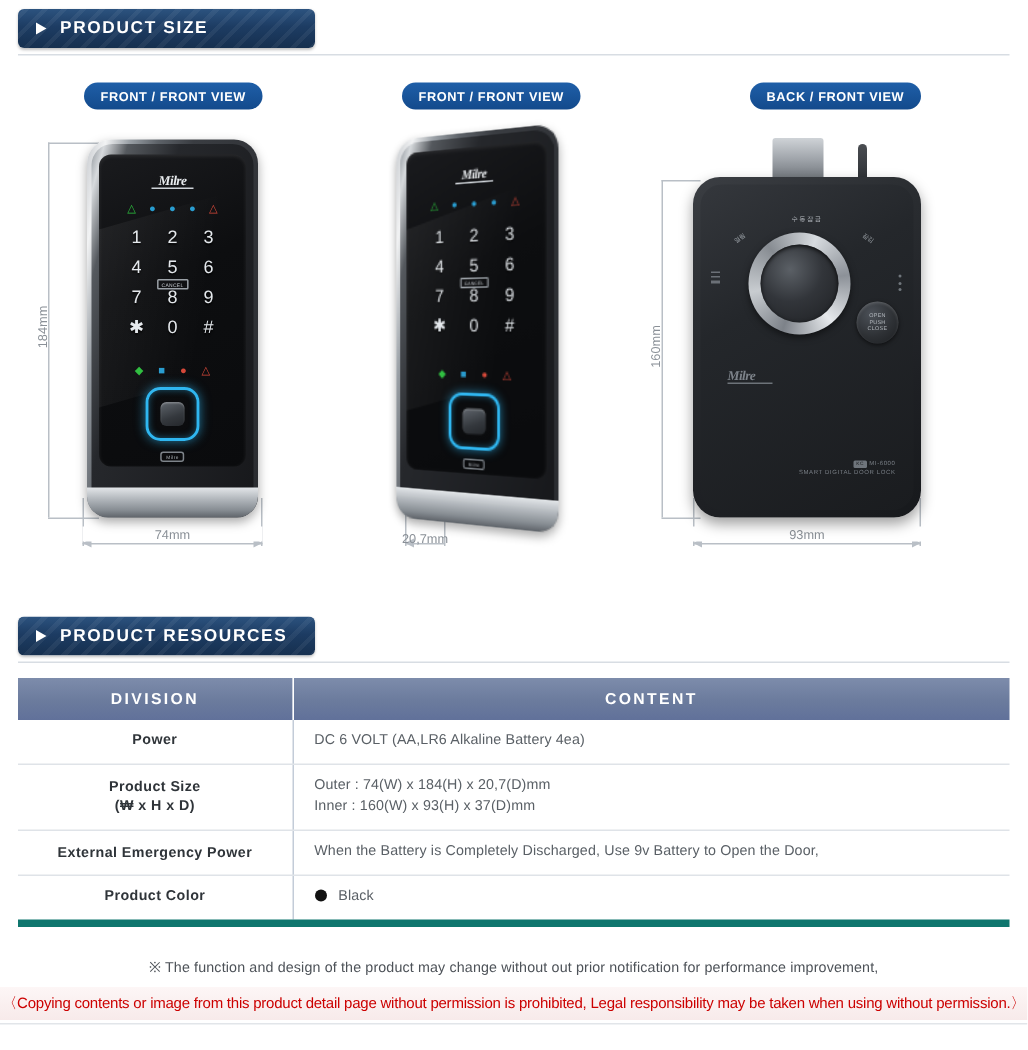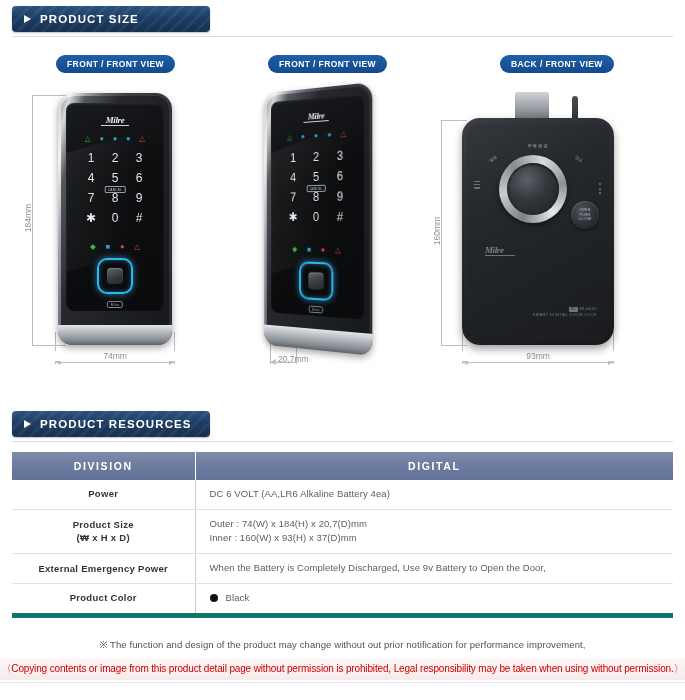--- a/index.html
+++ b/index.html
@@ -530,21 +530,21 @@
     <div class="base-bar" style="height:20px;"></div>
   </div>
 </div>
 
 <div class="stage" style="left:240px; top:0; width:200px; height:400px;">
 
   <div class="dim-line-h" style="left:30px; top:362px; width:26px;"></div>
   <div class="arrow-l" style="left:30px; top:359px;"></div>
   <div class="dim-tick" style="left:30px; top:336px; width:1px; height:28px;"></div>
   <div class="dim-tick" style="left:56px; top:336px; width:1px; height:28px;"></div>
-  <div class="dim-label" style="left:38px; top:354px;">20,7mm</div>
+  <div class="dim-label" style="left:28px; top:354px;">20,7mm</div>
 
   <div class="lock-side" style="left:16px; top:88px; width:120px; height:262px;">
     <div class="lock-front" style="left:0; top:0; width:120px; height:262px;">
       <div class="bezel"></div>
 
       <div class="screen">
         <div class="brand-logo" style="top:13px;">Milre</div>
 
         <div class="status-row" style="top:34px; padding:0 9px;">
           <span class="status-ico" style="color:#2ecc40;">△</span>
@@ -653,21 +653,21 @@
 <div class="section-banner" id="banner-res">
   <span class="tri"></span>
   <span class="btxt">PRODUCT RESOURCES</span>
 </div>
 <div class="banner-underline" id="banner-res-rule"></div>
 
 <table class="spec-table">
   <thead>
     <tr>
       <th>DIVISION</th>
-      <th>DIGITAL</th>
+      <th>CONTENT</th>
     </tr>
   </thead>
   <tbody>
     <tr>
       <td>Power</td>
       <td>DC 6 VOLT (AA,LR6 Alkaline Battery 4ea)</td>
     </tr>
     <tr>
       <td>
         <div>Product Size</div>

